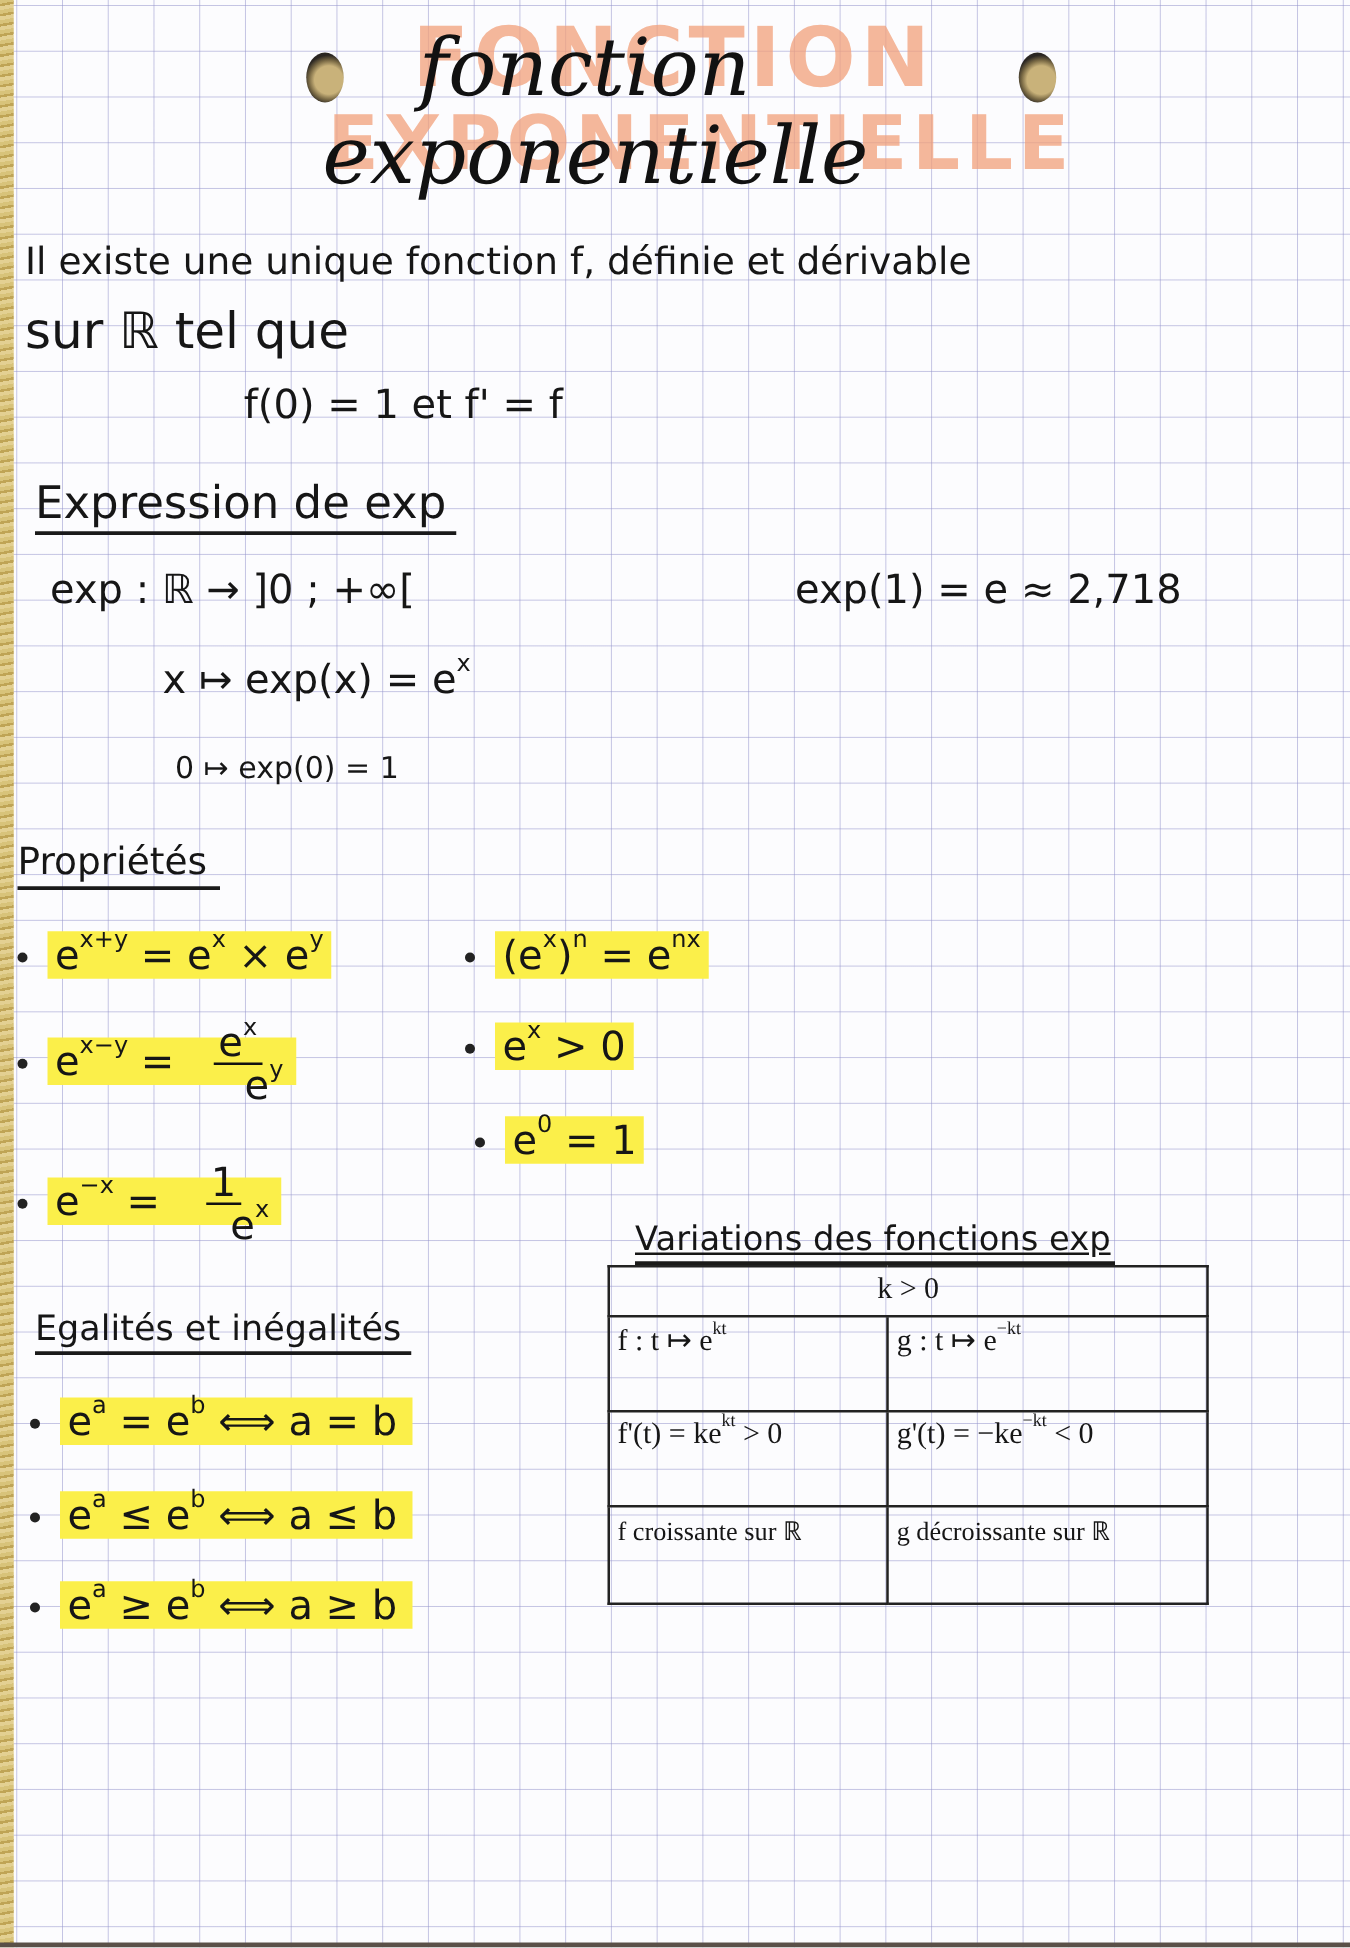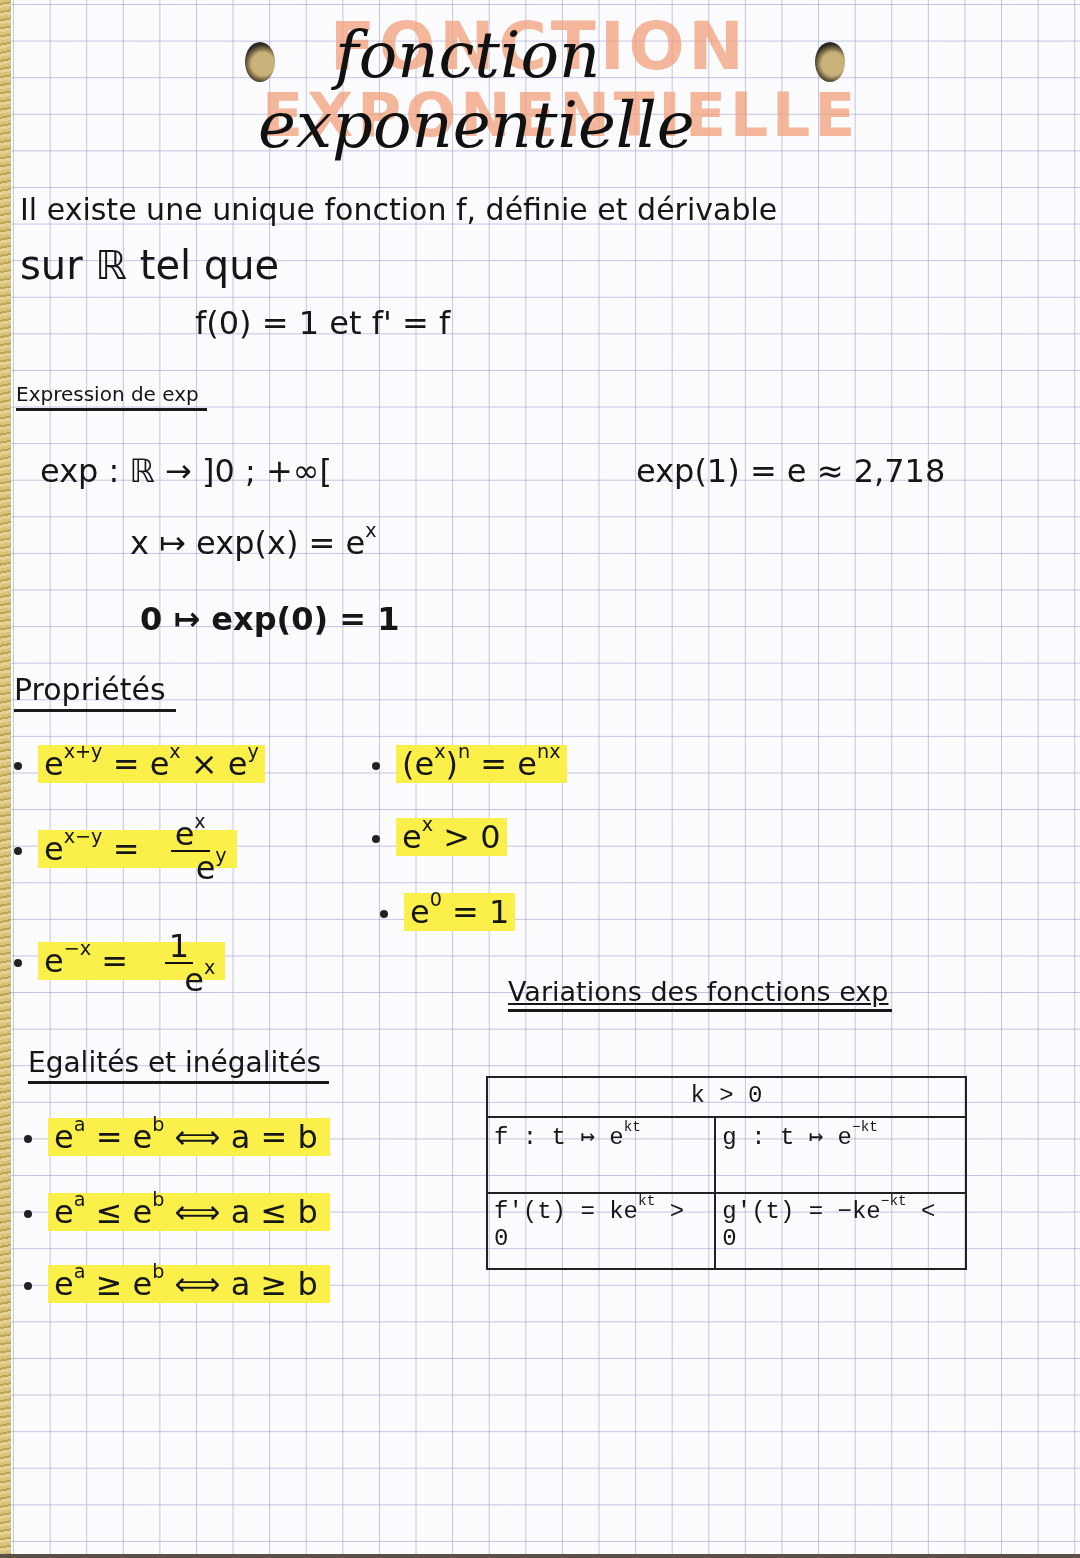--- a/index.html
+++ b/index.html
@@ -23,22 +23,22 @@
     color:#f2a07a;opacity:0.75;letter-spacing:4px;white-space:nowrap;}
   .title{position:absolute;font-family:"DejaVu Serif", serif;font-style:italic;
     color:#111;white-space:nowrap;}
   .u{border-bottom:3px solid #1a1a1a;padding-bottom:2px;}
   .hl{background:#fbef4a;padding:0 6px;}
   sup{font-size:60%;vertical-align:0.9em;line-height:0;}
   .frac{display:inline-flex;flex-direction:column;align-items:center;vertical-align:middle;line-height:1;text-align:center;}
   .frac .num{border-bottom:2px solid #111;padding:0 4px;}
   .frac .den{padding:0 4px;margin-left:42px;}
   .bullet{display:inline-block;width:8px;height:8px;border-radius:50%;background:#222;margin-right:16px;vertical-align:middle;}
-  table.var{position:absolute;left:486px;top:1076px;width:481px;border-collapse:collapse;
-    font-family:Liberation Mono, monospace;font-size:24px;}
+  table.var{position:absolute;left:486px;top:1012px;width:481px;border-collapse:collapse;
+    font-family:Liberation Serif, serif;font-size:24px;}
   table.var td{border:2px solid #222;padding:4px 6px;vertical-align:top;}
   table.var td.head{text-align:center;height:30px;}
   table.var tr.r1 td{height:66px;}
   table.var tr.r2 td{height:66px;}
   table.var tr.r3 td{height:68px;}
 </style>
 </head>
 <body>
 
 <div class="paper"></div>
@@ -50,25 +50,25 @@
 
 <div class="title-bg" style="left:330px;top:8px;font-size:66px;">FONCTION</div>
 <div class="title-bg" style="left:262px;top:80px;font-size:60px;">EXPONENTIELLE</div>
 <div class="title" style="left:335px;top:18px;font-size:64px;">fonction</div>
 <div class="title" style="left:258px;top:88px;font-size:64px;">exponentielle</div>
 
 <div class="hand" style="left:20px;top:192px;font-size:30px;">Il existe une unique fonction f, définie et dérivable</div>
 <div class="hand" style="left:20px;top:242px;font-size:40px;text-align:center;">sur ℝ tel que</div>
 <div class="hand" style="left:195px;top:304px;font-size:32px;">f(0) = 1   et   f' = f</div>
 
-<div class="hand u" style="left:16px;top:382px;font-size:20px;padding-right:8px;">Expression de exp</div>
+<div class="hand u" style="left:28px;top:382px;font-size:36px;padding-right:8px;">Expression de exp</div>
 <div class="hand" style="left:40px;top:452px;font-size:32px;">exp : ℝ → ]0 ; +∞[</div>
 <div class="hand" style="left:636px;top:452px;font-size:32px;">exp(1) = e ≈ 2,718</div>
 <div class="hand" style="left:130px;top:524px;font-size:32px;"><span>x ↦ exp(x) = e</span><sup>x</sup></div>
-<div class="hand" style="left:140px;top:600px;font-size:32px;font-weight:bold;">0 ↦ exp(0) = 1</div>
+<div class="hand" style="left:140px;top:600px;font-size:24px;">0 ↦ exp(0) = 1</div>
 
 <div class="hand u" style="left:14px;top:672px;font-size:30px;padding-right:10px;">Propriétés</div>
 
 <div class="hand" style="left:14px;top:745px;font-size:32px;">
   <span class="bullet"></span><span class="hl"><span>e</span><sup>x+y</sup><span> = e</span><sup>x</sup><span> × e</span><sup>y</sup></span>
 </div>
 
 <div class="hand" style="left:14px;top:818px;font-size:32px;">
   <span class="bullet"></span><span class="hl"><span>e</span><sup>x−y</sup><span> = </span><span class="frac">
         <span class="num"><span>e</span><sup>x</sup></span>
@@ -103,20 +103,24 @@
     <td class="head" colspan="2">k &gt; 0</td>
   </tr>
   <tr class="r1">
     <td><span>f : t ↦ e</span><sup>kt</sup></td>
     <td><span>g : t ↦ e</span><sup>−kt</sup></td>
   </tr>
   <tr class="r2">
     <td><span>f'(t) = ke</span><sup>kt</sup><span> &gt; 0</span></td>
     <td><span>g'(t) = −ke</span><sup>−kt</sup><span>  &lt; 0</span></td>
   </tr>
+  <tr class="r3">
+    <td style="font-size:21px;">f croissante sur ℝ</td>
+    <td style="font-size:21px;">g décroissante sur ℝ</td>
+  </tr>
 </tbody>
   </table>
 
 <div class="hand u" style="left:28px;top:1046px;font-size:28px;padding-right:8px;">Egalités et inégalités</div>
 
 <div class="hand" style="left:24px;top:1118px;font-size:32px;">
   <span class="bullet"></span><span class="hl" style="padding-right:12px;text-align:center;"><span>e</span><sup>a</sup><span> = e</span><sup>b</sup><span>  ⟺  a = b</span></span>
 </div>
 <div class="hand" style="left:24px;top:1193px;font-size:32px;">
   <span class="bullet"></span><span class="hl" style="padding-right:12px;"><span>e</span><sup>a</sup><span> ≤ e</span><sup>b</sup><span>  ⟺  a ≤ b</span></span>

